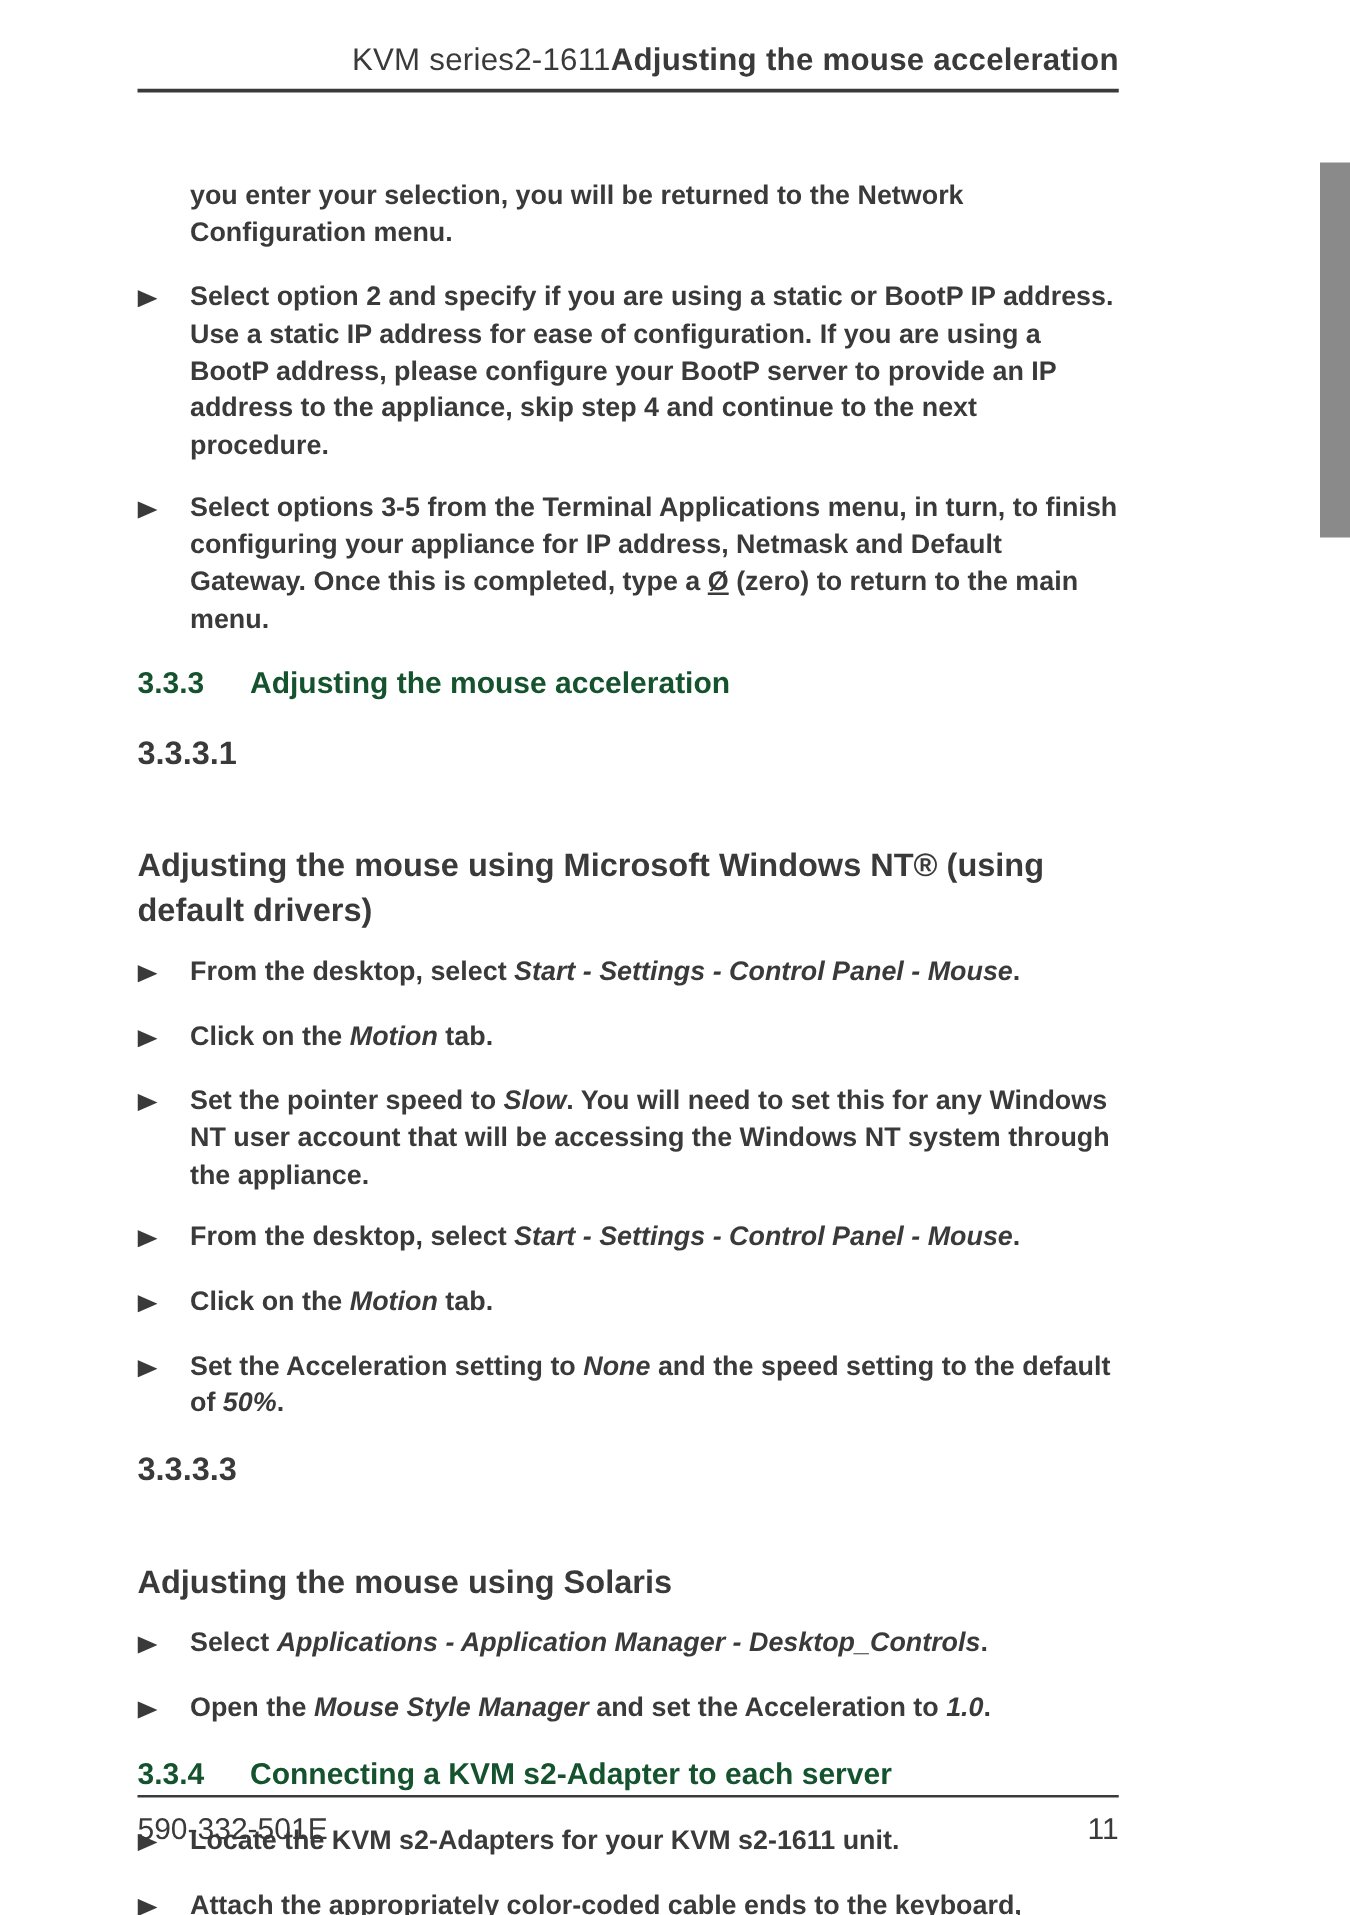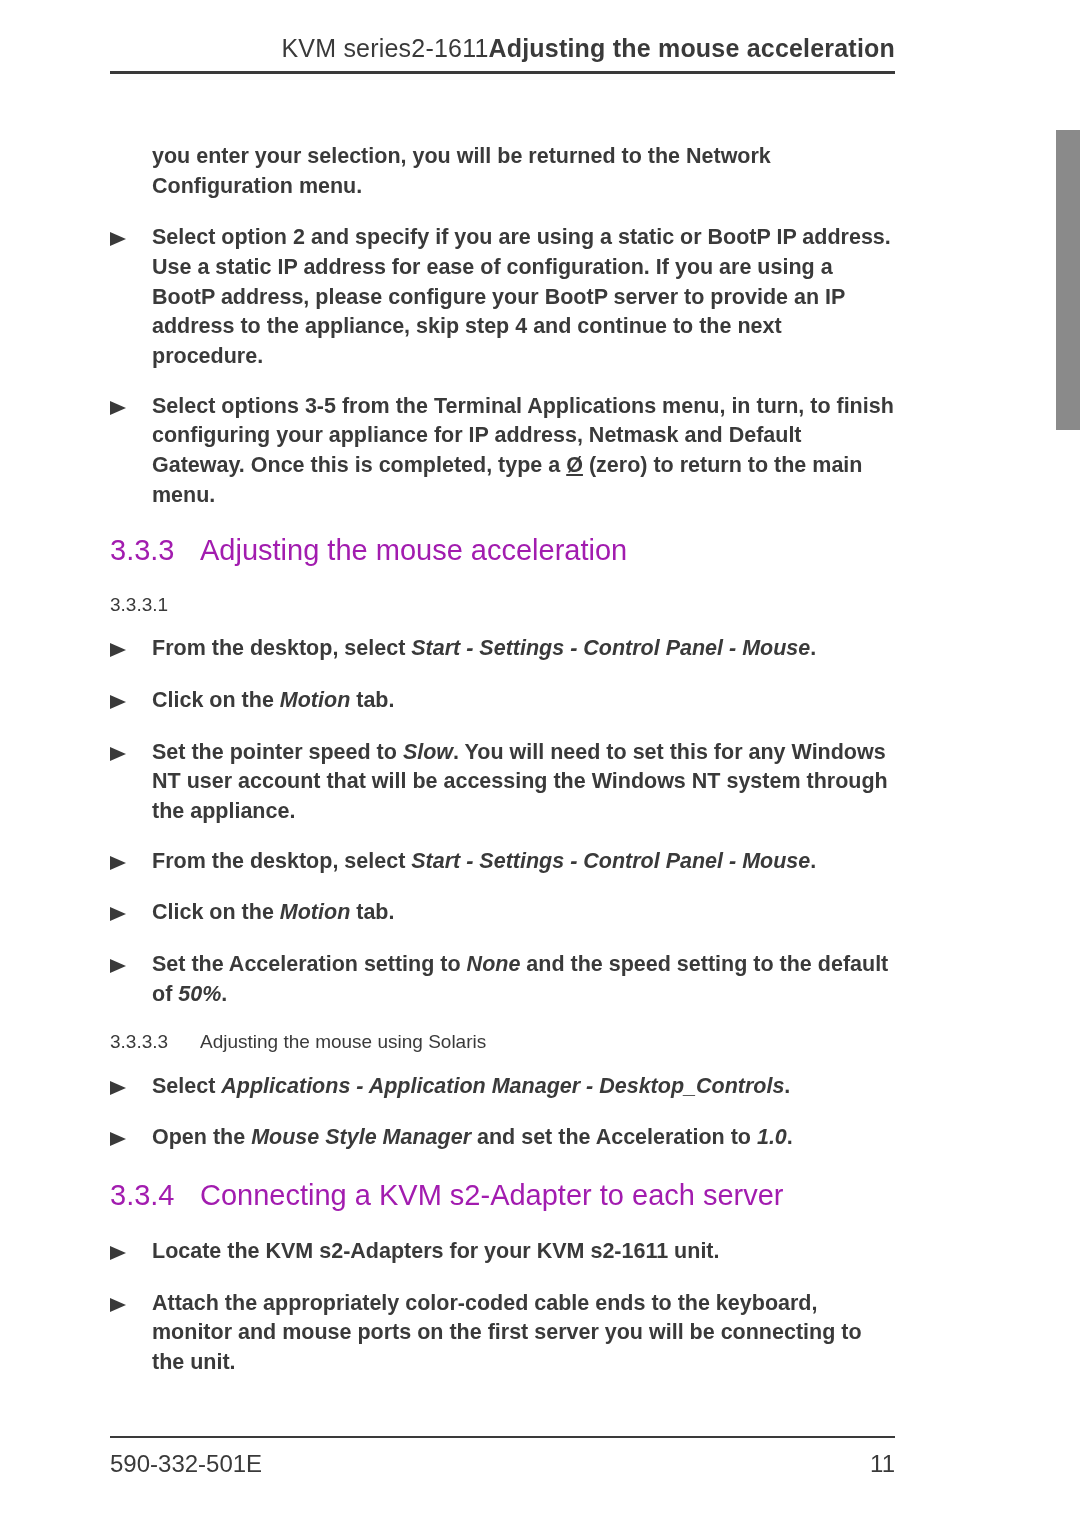--- a/index.html
+++ b/index.html
@@ -8,24 +8,24 @@
   .page { position: absolute; left: 110px; top: 34px; width: 785px; }
   .header { display: flex; justify-content: flex-end; align-items: baseline; border-bottom: 3px solid #3a3a3a; padding-bottom: 8px; margin-bottom: 68px; }
   .header-left { font-size: 25px; font-weight: 400; letter-spacing: 0.2px; }
   .header-right { font-size: 25px; font-weight: 700; letter-spacing: 0.2px; }
   .body { font-size: 21.5px; line-height: 1.38; }
   .para-indent { margin-left: 42px; margin-bottom: 22px; font-weight: bold; }
   .bullet-row { display: flex; margin-bottom: 20px; }
   .bullet-icon { flex: 0 0 42px; padding-top: 2px; }
   .bullet-icon svg { width: 16px; height: 14px; }
   .bullet-text { flex: 1; font-weight: bold; }
-  .h2 { font-size: 29px; font-weight: 400; color: #a21caf; margin-top: 12px; margin-bottom: 22px; display: flex; }
+  .h2 { font-size: 24px; font-weight: 700; color: #14532d; margin-top: 12px; margin-bottom: 22px; display: flex; }
   .h2 .num { flex: 0 0 90px; }
   .intro { margin-bottom: 22px; }
-  .h3 { font-size: 19px; font-weight: 400; margin-bottom: 16px; margin-top: 6px; display: flex; }
+  .h3 { font-size: 26px; font-weight: 700; margin-bottom: 16px; margin-top: 6px; display: flex; flex-direction: column; }
   .h3 .num { flex: 0 0 90px; }
   .h3 .txt { flex: 1; }
   .italic { font-style: italic; }
   .underline { text-decoration: underline; }
   .side-tab { position: absolute; right: 0; top: 130px; width: 24px; height: 300px; background: #8a8a8a; }
   .footer { position: absolute; left: 110px; bottom: 54px; width: 785px; border-top: 2px solid #3a3a3a; padding-top: 12px; display: flex; justify-content: space-between; font-size: 24px; }
 </style>
 </head>
 <body>
 
@@ -63,20 +63,21 @@
     </div>
 
     <div class="h2">
       <span class="num">3.3.3</span>
       <span>Adjusting the mouse acceleration</span>
     </div>
 
 
     <div class="h3">
       <span class="num">3.3.3.1</span>
+      <span class="txt">Adjusting the mouse using Microsoft Windows NT® (using default drivers)</span>
     </div>
 
     <div class="bullet-row">
       <div class="bullet-icon"><svg viewBox="0 0 16 14">
             <polygon points="0,0 16,7 0,14" fill="#3a3a3a"></polygon>
           </svg></div>
       <div class="bullet-text">
         <span>From the desktop, select </span><span class="italic">Start - Settings - Control Panel - Mouse</span><span>.</span>
       </div>
     </div>

